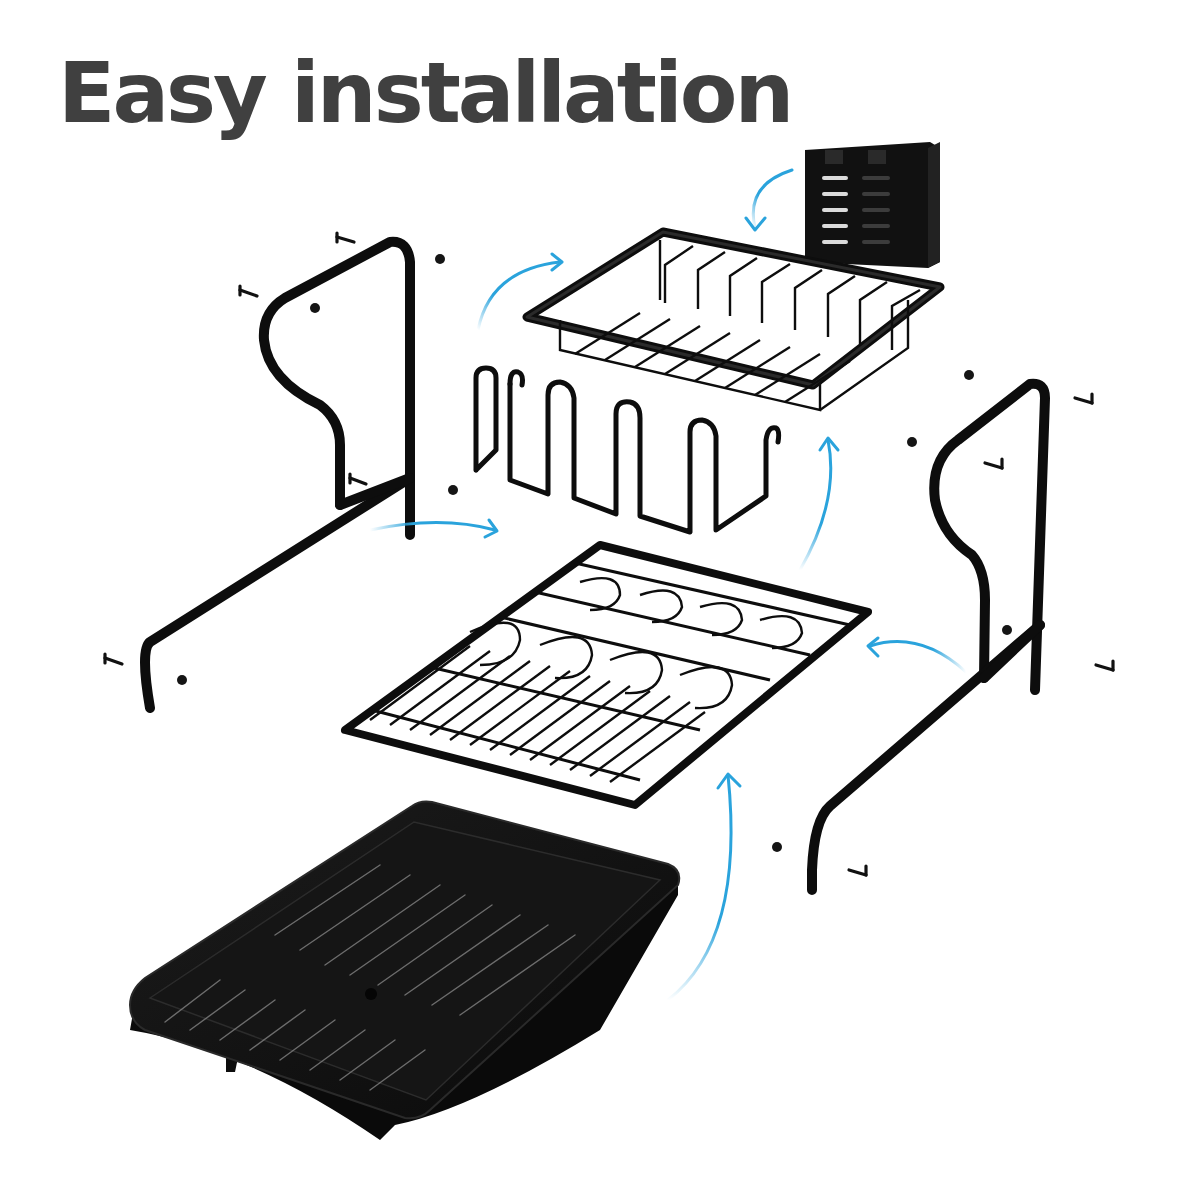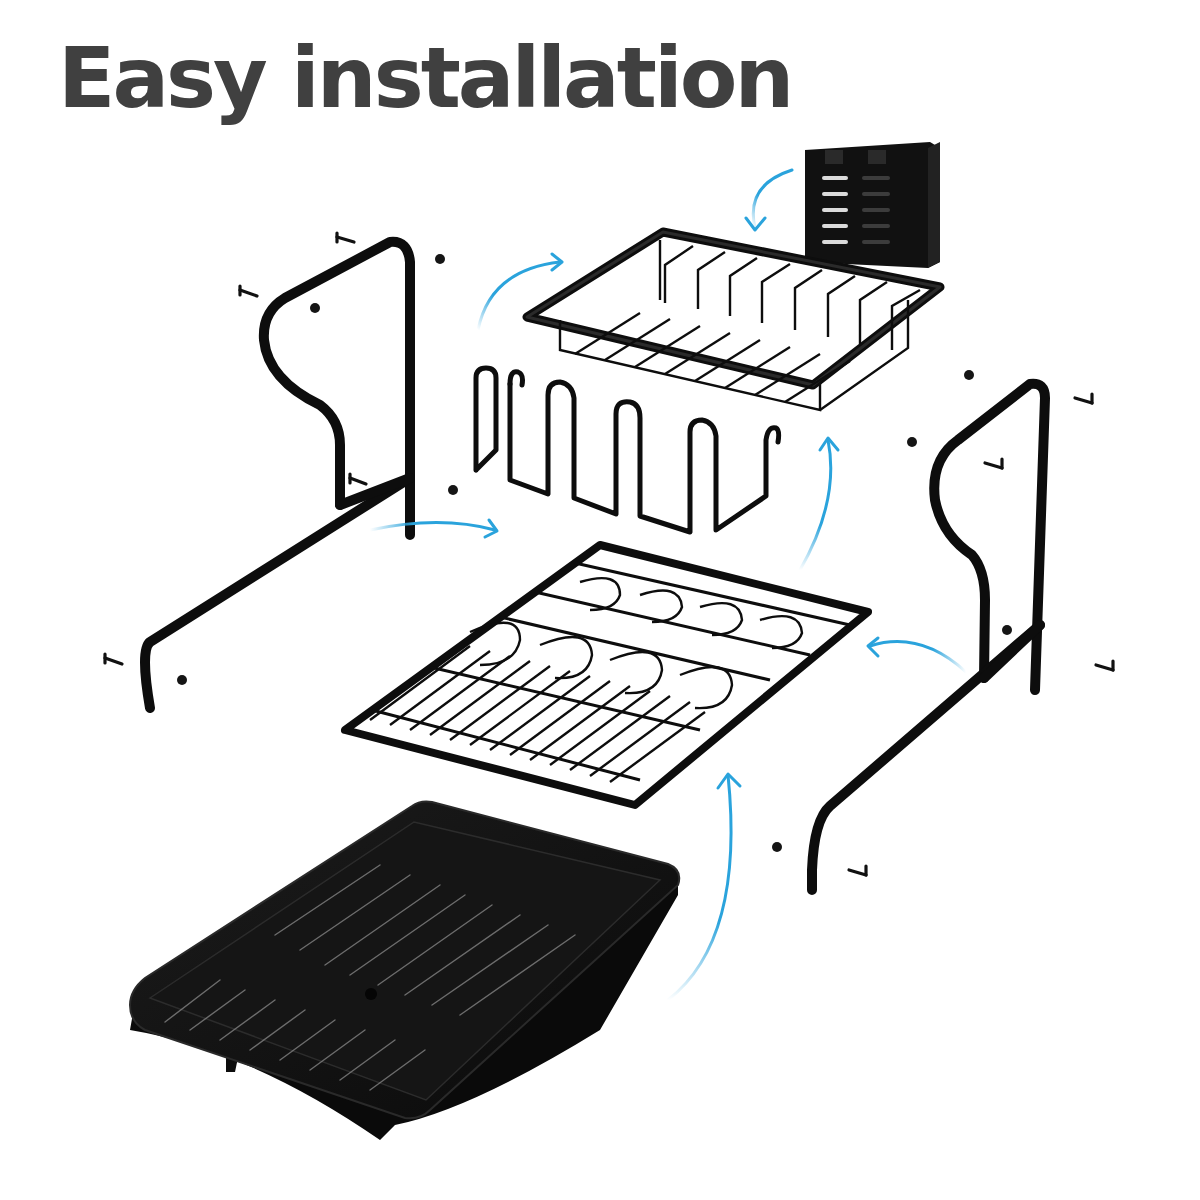--- a/index.html
+++ b/index.html
@@ -1,18 +1,18 @@
 <!DOCTYPE html>
 <html><head>
 <meta charset="utf-8">
 <style>
   html, body { margin: 0; padding: 0; background: #ffffff; }
   body { width: 1200px; height: 1200px; position: relative; overflow: hidden; }
   .title {
-    position: absolute; left: 58px; top: 36px;
+    position: absolute; left: 58px; top: 51px;
     font-family: "DejaVu Sans", sans-serif; font-weight: bold;
     font-size: 84px; letter-spacing: -3px; line-height: 1;
   }
   svg.scene { position: absolute; left: 0; top: 0; }
   .rod { fill: none; stroke-linecap: round; stroke-linejoin: round; }
 </style>
 </head>
 <body>
 
 <div class="title" style="color: rgb(64, 64, 64);">Easy installation</div>

